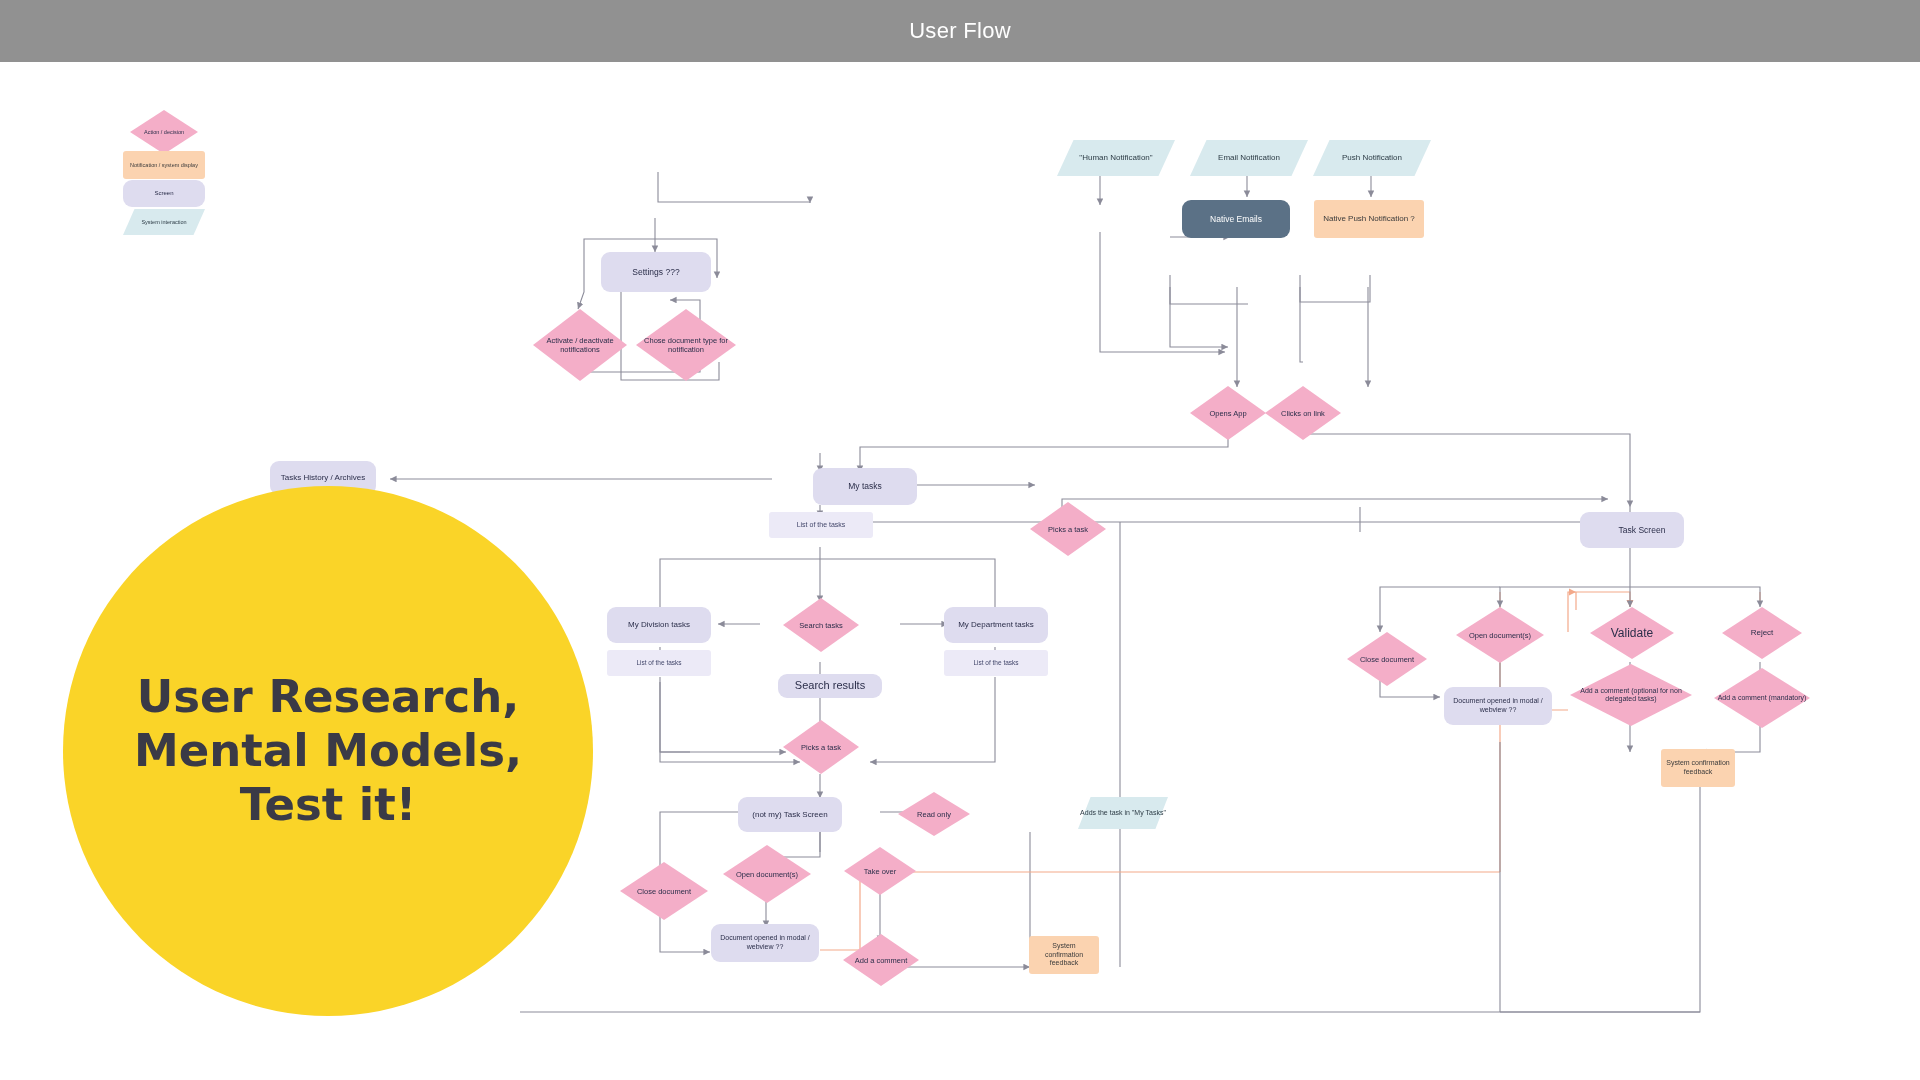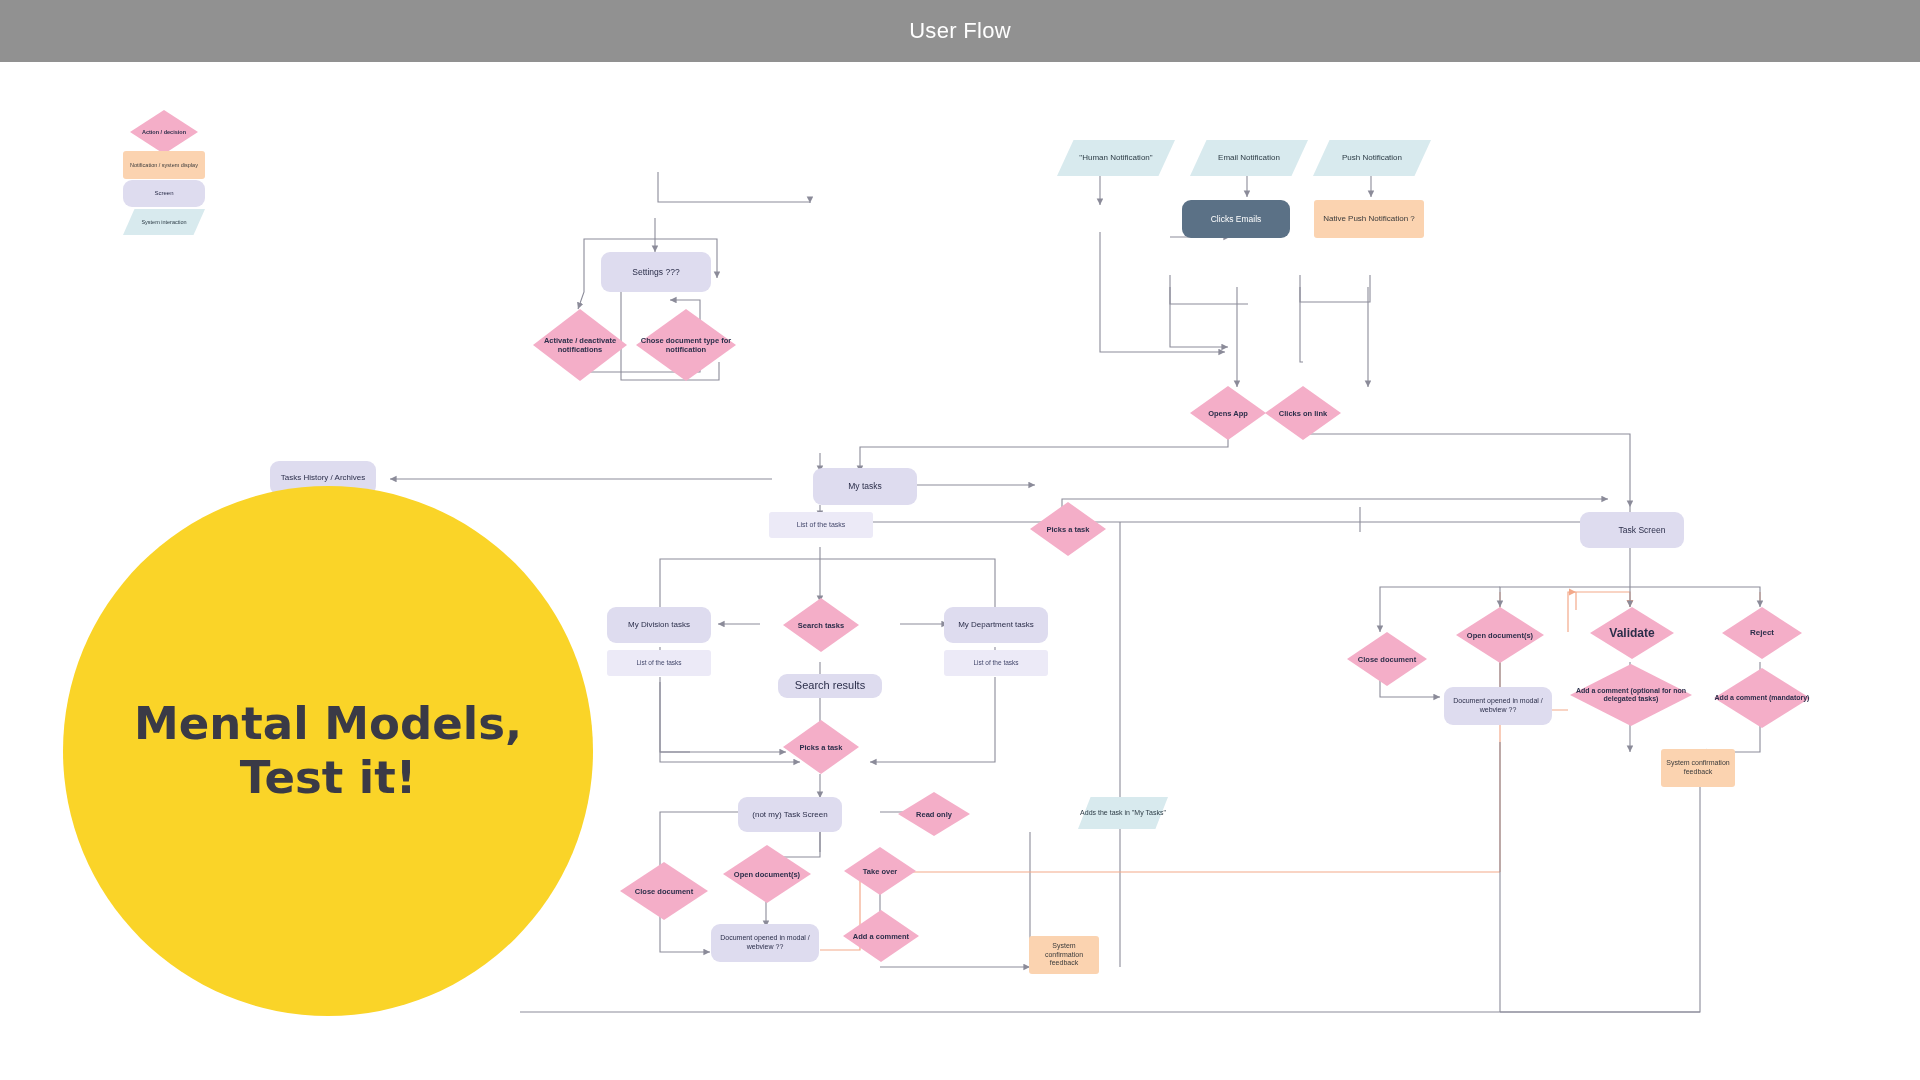--- a/index.html
+++ b/index.html
@@ -33,21 +33,21 @@
   }
   .proc-light{ 
     background:#eceaf7;border-radius:3px;color:#43476b;
   }
   .note{ 
     background:#fbd3b0;border-radius:3px;color:#3b3b3b;
   }
   .slate{
     background:#5b7186;border-radius:9px;color:#ffffff;
   }
-  .dia-wrap{position:absolute;font-weight:bold;}
+  .dia-wrap{position:absolute;}
   .dia-shape{
     position:absolute;left:0;top:0;width:100%;height:100%;
     background:#f4aec8;
     clip-path:polygon(50% 0%,100% 50%,50% 100%,0% 50%);
   }
   .dia-text{
     position:absolute;left:0;top:0;width:100%;height:100%;
     display:flex;align-items:center;justify-content:center;text-align:center;
     color:#2b2e4a;line-height:1.2;
   }
@@ -218,21 +218,21 @@
   <div class="para-wrap" style="left:1190px;top:78px;width:118px;height:36px;">
     <div class="para-shape"></div>
     <div class="para-text" style="font-size:8px;">Email Notification</div>
   </div>
   <div class="para-wrap" style="left:1313px;top:78px;width:118px;height:36px;">
     <div class="para-shape"></div>
     <div class="para-text" style="font-size:8px;">Push Notification</div>
   </div>
 
   <div class="node slate" style="left:1182px;top:138px;width:108px;height:38px;font-size:8.5px;">
-    <span>Clicks Emails</span>
+    <span>Native Emails</span>
   </div>
   <div class="node note" style="left:1314px;top:138px;width:110px;height:38px;font-size:8px;text-align:center;">
     <span>Native Push Notification ?</span>
   </div>
 
   <div class="node proc" style="left:601px;top:190px;width:110px;height:40px;font-size:8.5px;">
     <span>Settings ???</span>
   </div>
   <div class="dia-wrap" style="left:533px;top:247px;width:94px;height:72px;">
     <div class="dia-shape"></div>
@@ -318,21 +318,21 @@
     <div class="dia-shape"></div>
     <div class="dia-text" style="font-size:7.5px;">Open document(s)</div>
   </div>
   <div class="node proc" style="left:711px;top:862px;width:108px;height:38px;font-size:7px;">
     <span>Document opened in modal / webview ??</span>
   </div>
   <div class="dia-wrap" style="left:844px;top:785px;width:72px;height:48px;">
     <div class="dia-shape"></div>
     <div class="dia-text" style="font-size:7.5px;">Take over</div>
   </div>
-  <div class="dia-wrap" style="left:843px;top:848px;width:76px;height:52px;">
+  <div class="dia-wrap" style="left:843px;top:872px;width:76px;height:52px;">
     <div class="dia-shape"></div>
     <div class="dia-text" style="font-size:7.5px;">Add a comment</div>
   </div>
   <div class="node note" style="left:1029px;top:874px;width:70px;height:38px;font-size:7px;">
     <span>System confirmation feedback</span>
   </div>
 
   <div class="para-wrap" style="left:1078px;top:735px;width:90px;height:32px;">
     <div class="para-shape"></div>
     <div class="para-text" style="font-size:7px;">Adds the task in "My Tasks"</div>
@@ -367,18 +367,19 @@
     <div class="dia-shape"></div>
     <div class="dia-text" style="font-size:7px;">Add a comment (mandatory)</div>
   </div>
 
   <div class="node note" style="left:1661px;top:687px;width:74px;height:38px;font-size:7px;">
     <span>System confirmation feedback</span>
   </div>
 
   <div id="sticker">
     <div class="stxt">
+      <div>User Research,</div>
       <div>Mental Models,</div>
       <div>Test it!</div>
     </div>
   </div>
 
 </div>
 
 </body></html>

